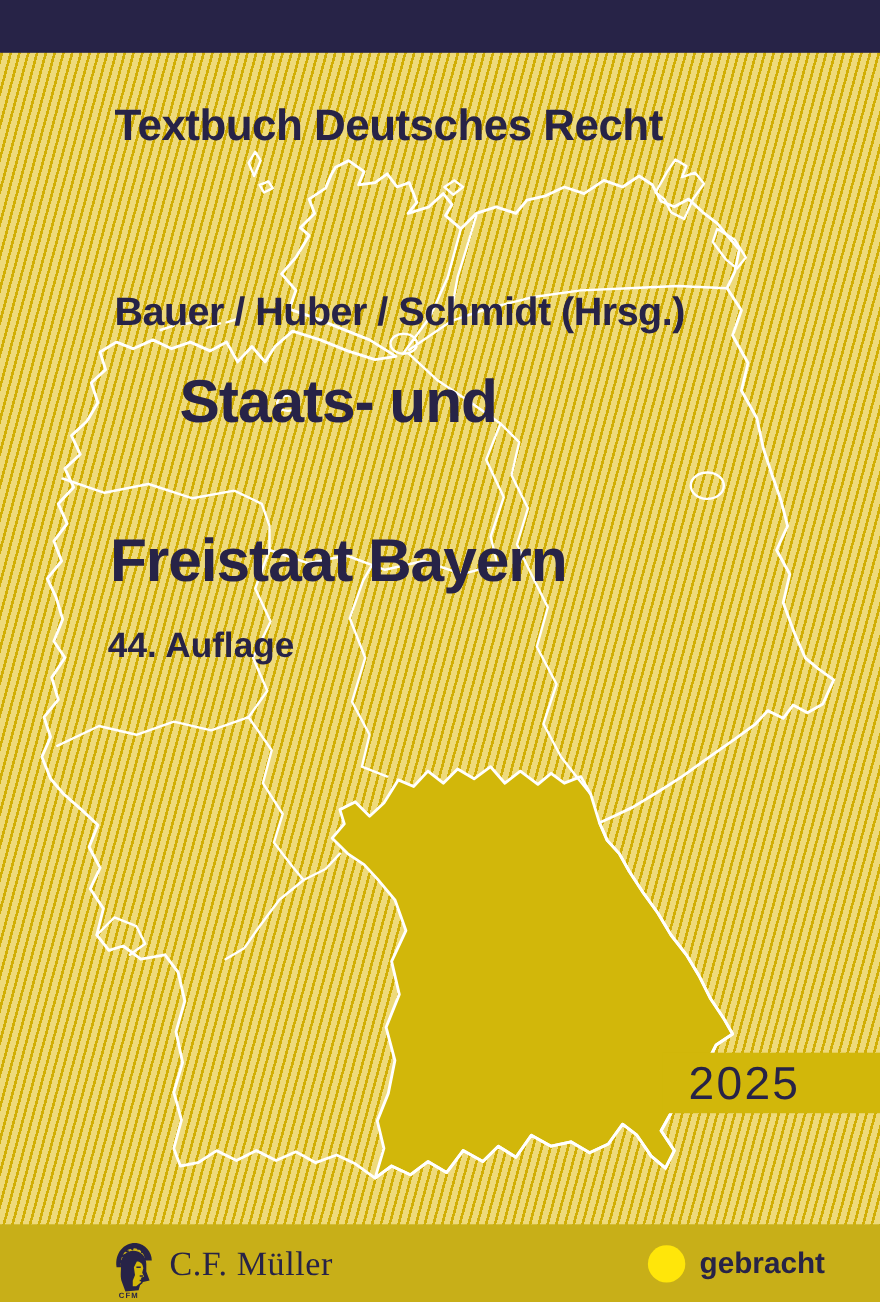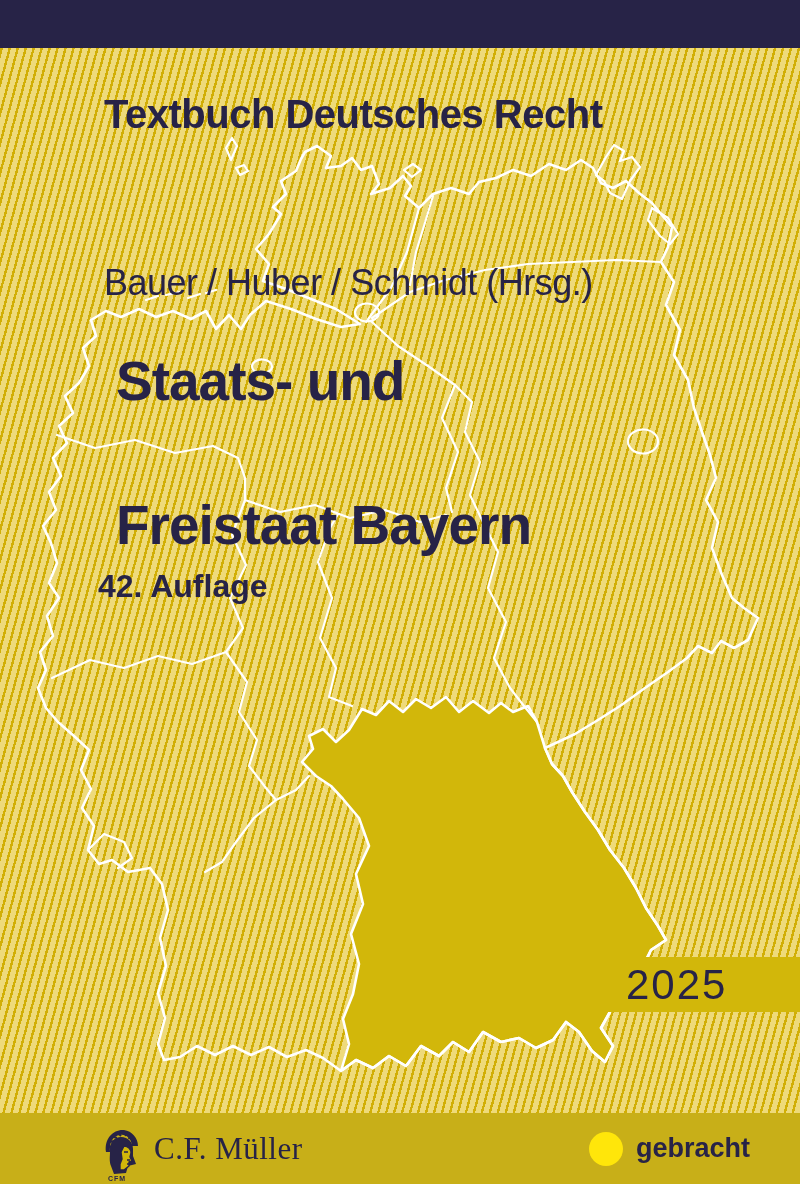--- a/index.html
+++ b/index.html
@@ -12,22 +12,22 @@
       var(--stripe-dark,#d1ae05) 5.3px, var(--stripe-dark,#d1ae05) 7.7px);
     font-family:"Liberation Sans", sans-serif;
     padding-left:17px;
   }
   .map-svg{position:absolute;left:0;top:0;width:800px;height:1184px;}
   .map-line{fill:none;stroke:var(--map-line,#fff);stroke-width:2.6;stroke-linejoin:round;stroke-linecap:round;}
   .map-line.thin{stroke-width:2.2;}
   .bavaria{fill:var(--bavaria-gold,#d2b70a);stroke:var(--map-line,#fff);stroke-width:2.6;stroke-linejoin:round;}
   .topbar{position:absolute;left:0;top:0;width:800px;height:48px;background:var(--navy,#272347);}
   .series{position:absolute;left:104px;top:92px;font-size:40px;font-weight:700;letter-spacing:-0.5px;color:var(--navy,#272347);}
-  .authors{position:absolute;left:104px;top:262px;font-size:36px;font-weight:400;letter-spacing:-0.5px;color:var(--navy,#272347);}
-  .title{position:absolute;left:100px;top:329px;margin:16px;font-size:55px;line-height:72px;font-weight:700;letter-spacing:-1px;color:var(--navy,#272347);}
+  .authors{position:absolute;left:104px;top:262px;font-size:36px;font-weight:700;letter-spacing:-0.5px;color:var(--navy,#272347);}
+  .title{position:absolute;left:100px;top:329px;margin:0;font-size:55px;line-height:72px;font-weight:700;letter-spacing:-1px;color:var(--navy,#272347);text-align:center;}
   .edition{position:absolute;left:98px;top:568px;font-size:32px;font-weight:700;color:var(--navy,#272347);}
   .year-band{position:absolute;left:602px;top:957px;width:198px;height:55px;background:var(--band-gold,#d2b70a);display:flex;align-items:center;}
   .year-band span{margin-left:24px;font-size:42px;font-weight:400;letter-spacing:2px;color:var(--navy,#272347);}
   .bottombar{position:absolute;left:0;top:1113px;width:800px;height:71px;background:var(--bottom-band,#c8af18);display:flex;align-items:center;justify-content:space-between;padding:0 50px 0 98px;box-sizing:border-box;}
   .logo{display:flex;align-items:center;text-align:center;}
   .helmet-wrap{position:relative;width:46px;height:52px;margin-top:6px;}
   .cfm{position:absolute;left:10px;bottom:-4px;font-size:7px;font-weight:700;letter-spacing:1px;color:var(--navy,#272347);}
   .pubname{font-family:"Liberation Serif", serif;font-size:31px;color:var(--navy,#272347);margin-left:10px;letter-spacing:0.5px;}
   .tagline{display:flex;align-items:center;gap:13px;font-size:27px;font-weight:700;color:var(--navy,#272347);}
   .dot{width:34px;height:34px;border-radius:50%;background:var(--dot-yellow,#ffe60a);display:inline-block;}
@@ -96,21 +96,21 @@
       M628,441 a15,12 0 1 0 30,1 a15,12 0 1 0 -30,-1
       M355,312 a12,9 0 1 0 24,1 a12,9 0 1 0 -24,-1
       M252,366 a10,7 0 1 0 20,1 a10,7 0 1 0 -20,-1"></path>
   </svg>
 
   <div class="topbar"></div>
 
   <div class="series">Textbuch Deutsches Recht</div>
   <div class="authors">Bauer / Huber / Schmidt (Hrsg.)</div>
   <h1 class="title"><span>Staats- und</span><br><br><span>Freistaat Bayern</span></h1>
-  <div class="edition">42. Auflage</div>
+  <div class="edition">44. Auflage</div>
 
   <div class="year-band">
     <span>2025</span>
   </div>
 
   <div class="bottombar">
     <div class="logo">
       <div class="helmet-wrap">
         <svg width="46" height="52" viewBox="0 0 46 52" aria-hidden="true">
 

